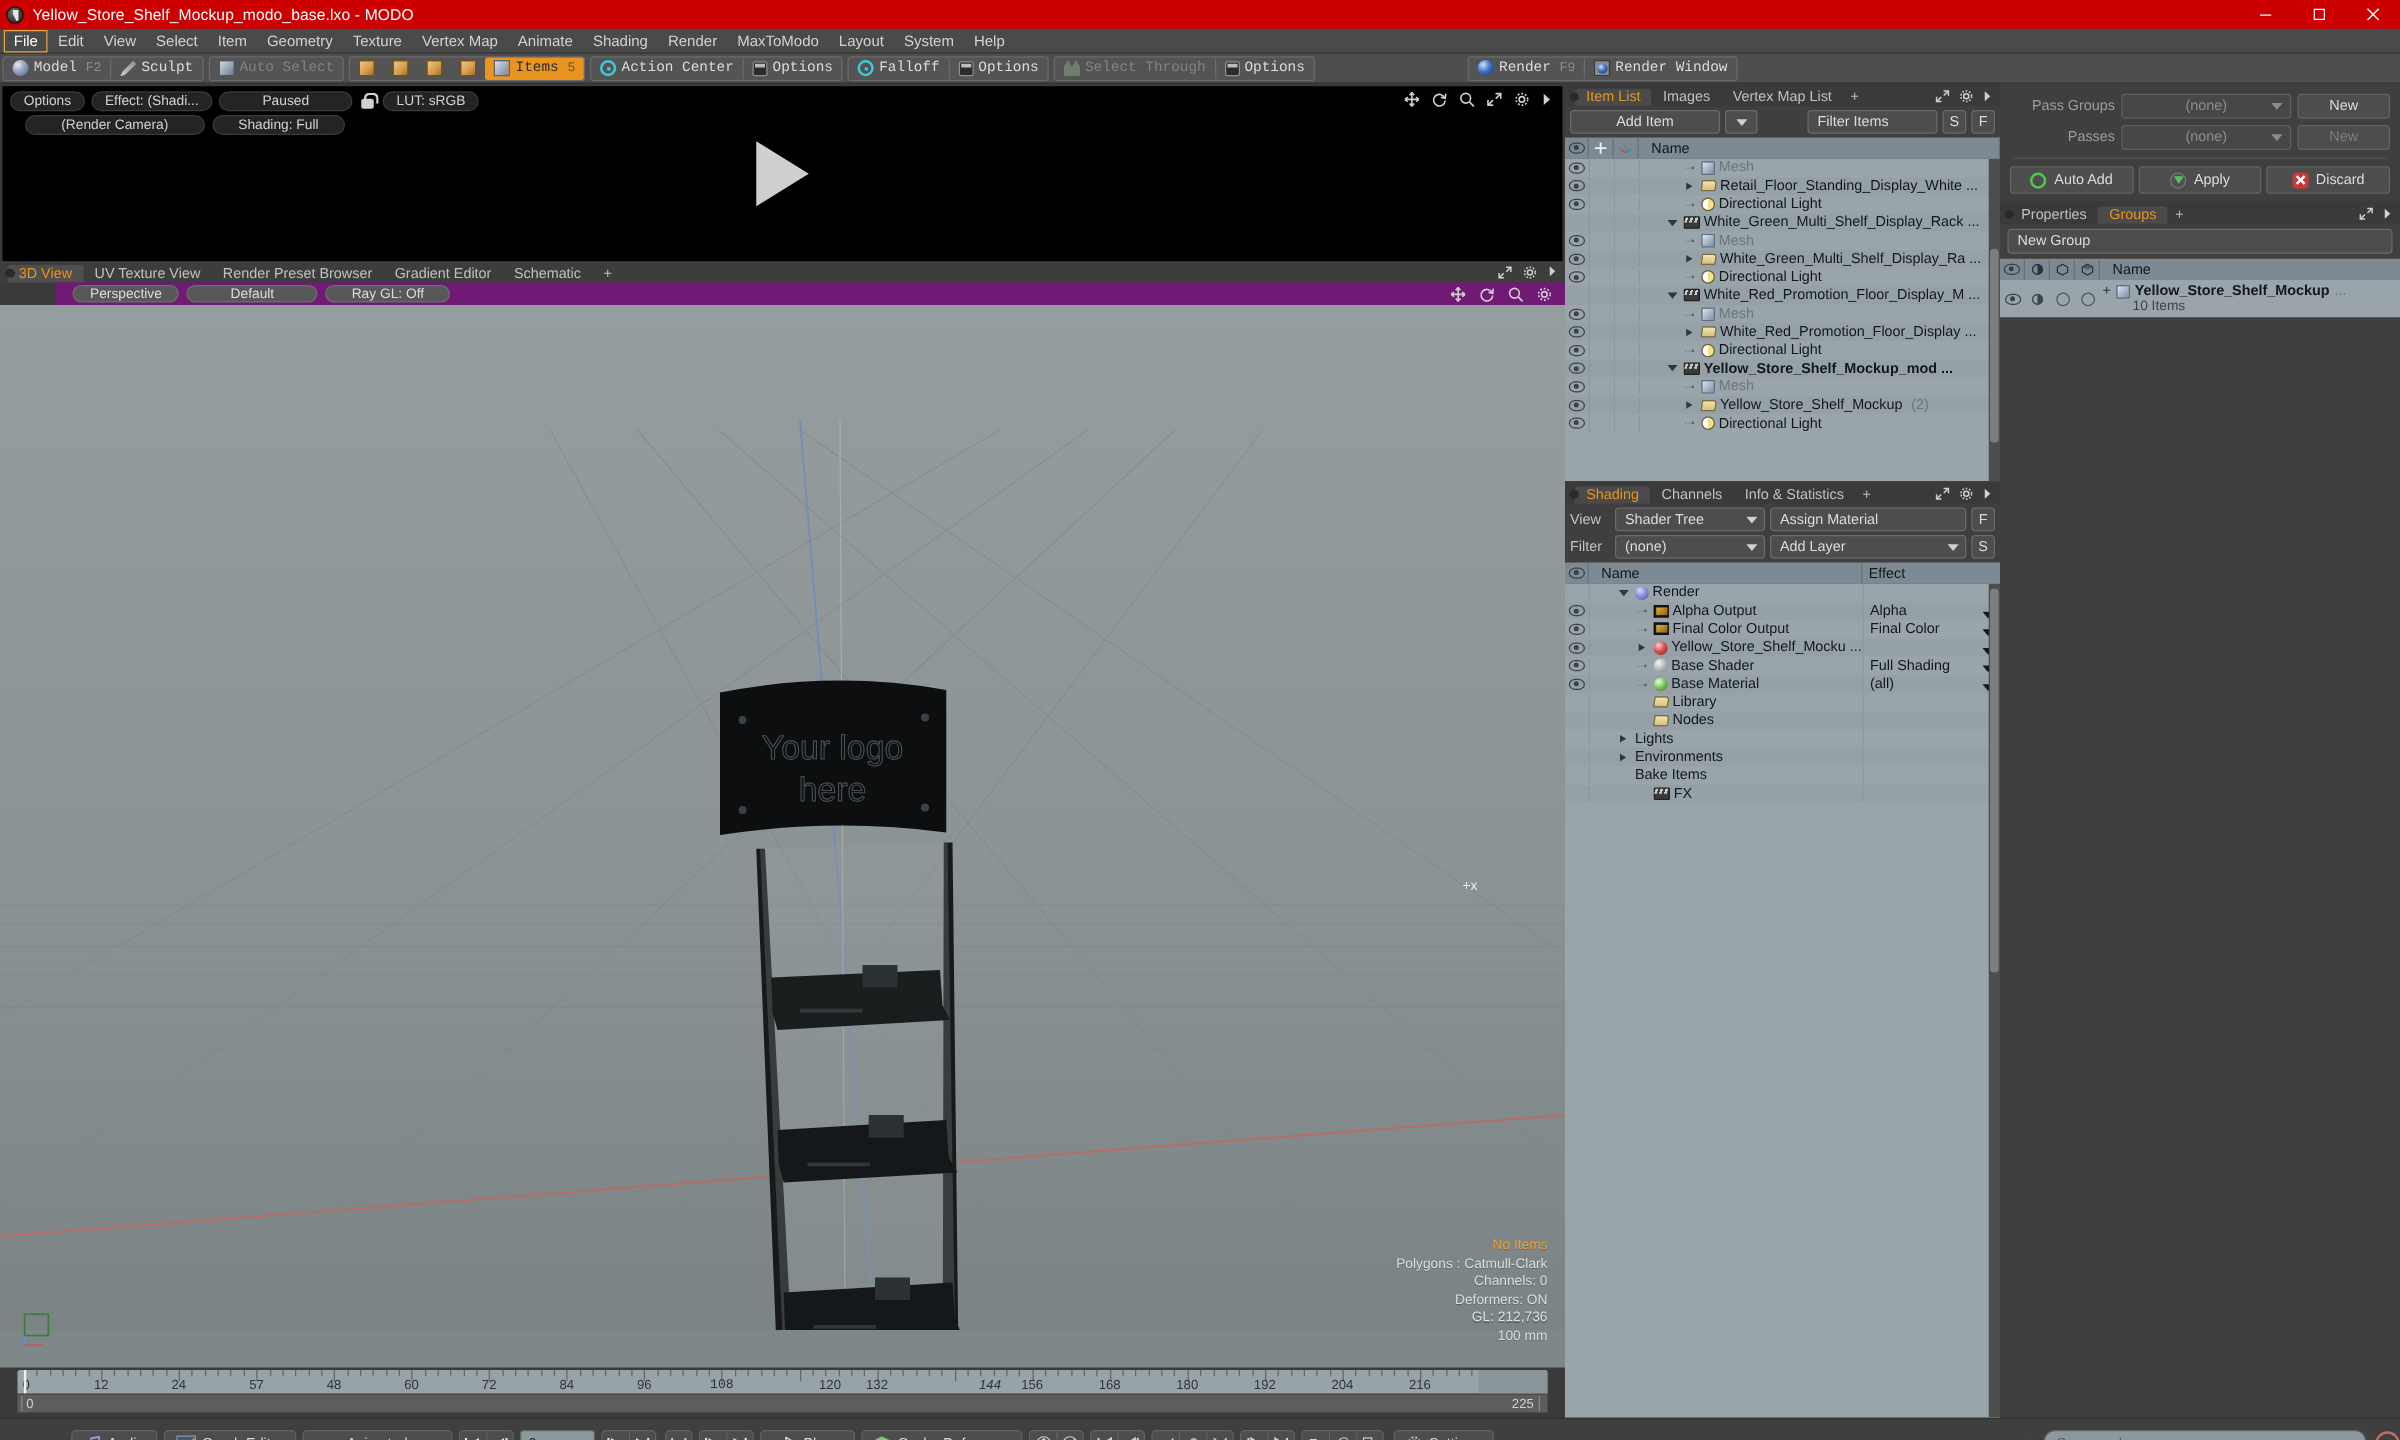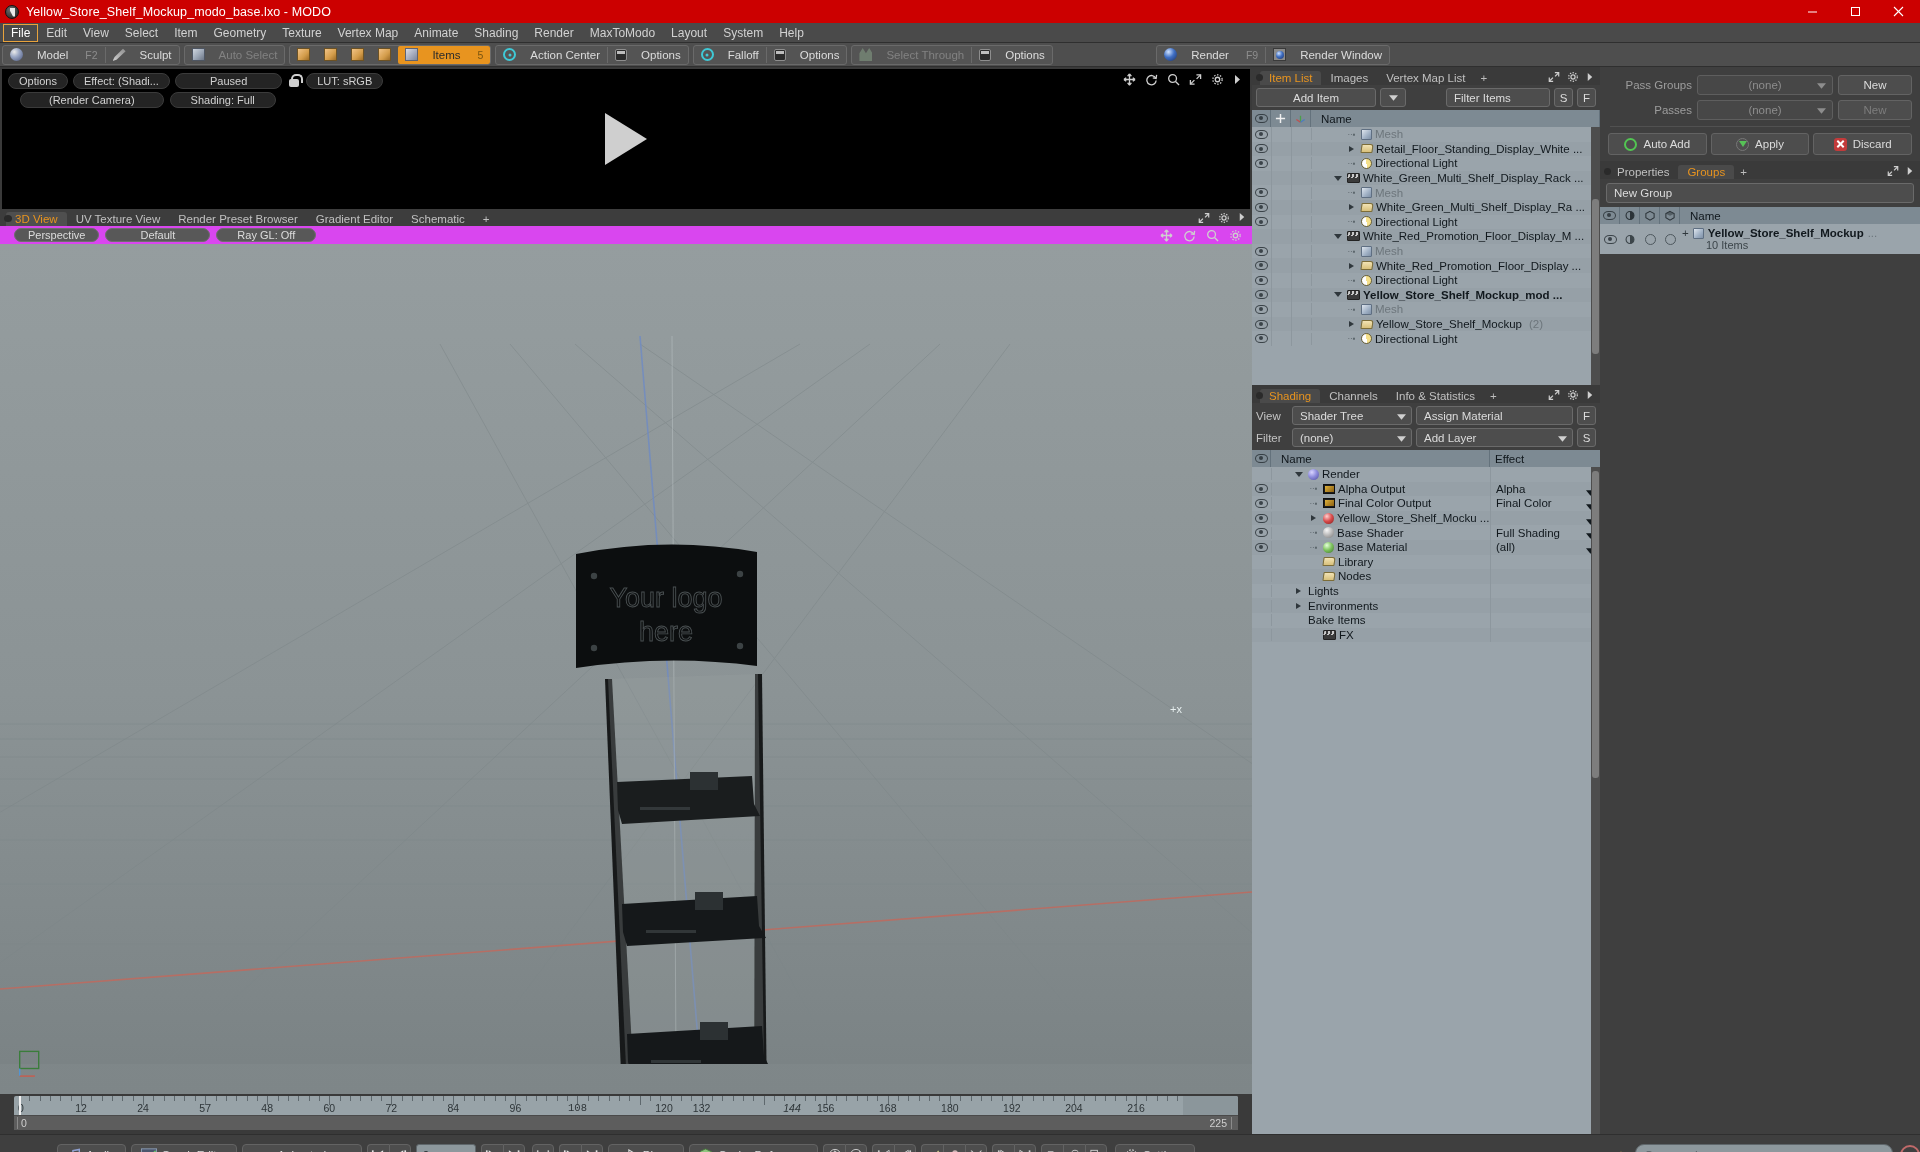--- a/index.html
+++ b/index.html
@@ -45,22 +45,22 @@
     background: #4a4a4a; border: 1px solid #e8a33d; color: #fff; padding: 1px 7px;
   }
 
   
   .toolbar {
     height: 24px; background: #4e4e4e; display: flex; align-items: center;
     gap: 0; padding: 0 2px; border-bottom: 1px solid #2f2f2f;
   }
   .tgroup { display: flex; align-items: center; height: 20px;
     background: #545454; border: 1px solid #6a6a6a; border-radius: 3px; margin-right: 4px; }
-  .tbtn { display: flex; align-items: center; gap: 14px; padding: 0 7px; height: 18px;
-          font-size: 11.5px; color: #dcdcdc; white-space: nowrap; }
+  .tbtn { display: flex; align-items: center; gap: 4px; padding: 0 7px; height: 18px;
+          font-size: 11.5px; color: #dcdcdc; white-space: nowrap; font-family: Liberation Mono, monospace; }
   .tbtn.dim { color: #828282; }
   .tbtn.sel { background: #e8941f; color: #2b2b2b; border-radius: 2px; }
   .tbtn .key { color: #8d8d8d; font-size: 10.5px; margin-left: 3px; }
   .sep { width:1px; height:16px; background:#6a6a6a; }
   .ico { width: 13px; height: 13px; display:inline-block; flex:0 0 auto; position: relative;}
   .ico.sphere { border-radius:50%; background: radial-gradient(circle at 33% 30%, #eaeaea, #9aa7c4 40%, #47537a); }
   .ico.cube { background: linear-gradient(135deg,#d8dbe4 0%,#aab0c2 50%,#7e8699 100%); border:1px solid #5d6374; }
   .ico.cube-o { background: linear-gradient(135deg,#f2c487 0%,#d39c4a 60%,#9d6c27 100%); border:1px solid #6d5224; }
   .ico.cube-g { background: linear-gradient(135deg,#cfd6df 0%,#9ba6b5 55%,#6c7686 100%); border:1px solid #4e5663; }
   .ico.pen { background: linear-gradient(45deg,#cfcfcf,#8a8a8a); clip-path: polygon(0 100%,15% 70%,80% 5%,100% 25%,30% 90%); }
@@ -88,21 +88,21 @@
   .lockico::after{content:"";position:absolute;left:4px;top:0px;width:8px;height:7px;border:2px solid #cfcfcf;border-bottom:none;border-radius:5px 5px 0 0;}
   .prev-icons { position:absolute; top:4px; right:8px; display:flex; gap:9px; align-items:center; z-index:3; }
   .play-tri { position:absolute; left:50%; top:50%; transform:translate(-50%,-50%);
     width:0;height:0;border-left:42px solid #cfcfcf;border-top:26px solid transparent;border-bottom:26px solid transparent; }
 
   
   .vtabs { height:17px; background:#3d3d3d; display:flex; align-items:flex-end; padding-left:6px; position:relative;}
   .vtab { font-size:11.5px; padding:1px 9px; color:#c0c0c0; border-radius:3px 3px 0 0; }
   .vtab.active { background:#4f4f4f; color:#e8941f; }
   .vtabs .right-ico { position:absolute; right:6px; bottom:2px; display:flex; gap:8px; }
-  .vp-toolrow { height:18px; background:#d946ef; display:flex; align-items:center; gap:6px; padding-left:14px; position:relative;}
+  .vp-toolrow { height:18px; background:#701a75; display:flex; align-items:center; gap:6px; padding-left:14px; position:relative;margin-left:44px;}
   .vpbtn { background:#585858; border:1px solid #6e6e6e; border-radius:8px; font-size:11px; padding:0px 13px; color:#dcdcdc; }
   .vp-toolrow .right-ico { position:absolute; right:10px; display:flex; gap:10px; align-items:center;}
 
   
   .viewport { flex:1; position:relative; overflow:hidden;
     background: linear-gradient(180deg,#8e9698 0%, #8a9294 48%, #878f91 52%, #7e8688 100%); }
   .vp-grid { position:absolute; inset:0; }
   .vp-info { position:absolute; right:14px; bottom:18px; text-align:right; font-size:11px;
     color:#d9dede; line-height:14.5px; text-shadow:0 1px 0 rgba(0,0,0,.25); }
   .vp-info .hl { color:#e8a33d; }
@@ -587,20 +587,28 @@
         <g fill="#454b4d" opacity="0.6">
           <rect x="640" y="563" width="50" height="3"></rect>
           <rect x="646" y="686" width="50" height="3"></rect>
           <rect x="651" y="816" width="50" height="3"></rect>
           <rect x="656" y="938" width="50" height="3"></rect>
         </g>
       </svg>
 
       <div class="plus-x">+x</div>
 
+      <div class="vp-info">
+        <div class="hl">No Items</div>
+        <div>Polygons : Catmull-Clark</div>
+        <div>Channels: 0</div>
+        <div>Deformers: ON</div>
+        <div>GL: 212,736</div>
+        <div>100 mm</div>
+      </div>
 
       <svg class="axis-gizmo" viewBox="0 0 40 40">
         <rect x="6" y="12" width="20" height="18" fill="none" stroke="#3a7d3a" stroke-width="1.4"></rect>
         <line x1="6" y1="30" x2="6" y2="38" stroke="#4f96d8" stroke-width="1.4"></line>
         <line x1="6" y1="38" x2="22" y2="38" stroke="#cc5a4a" stroke-width="1.4"></line>
       </svg>
     </div>
 
     <div class="timeline-wrap">
       <div class="ruler" id="ruler">

